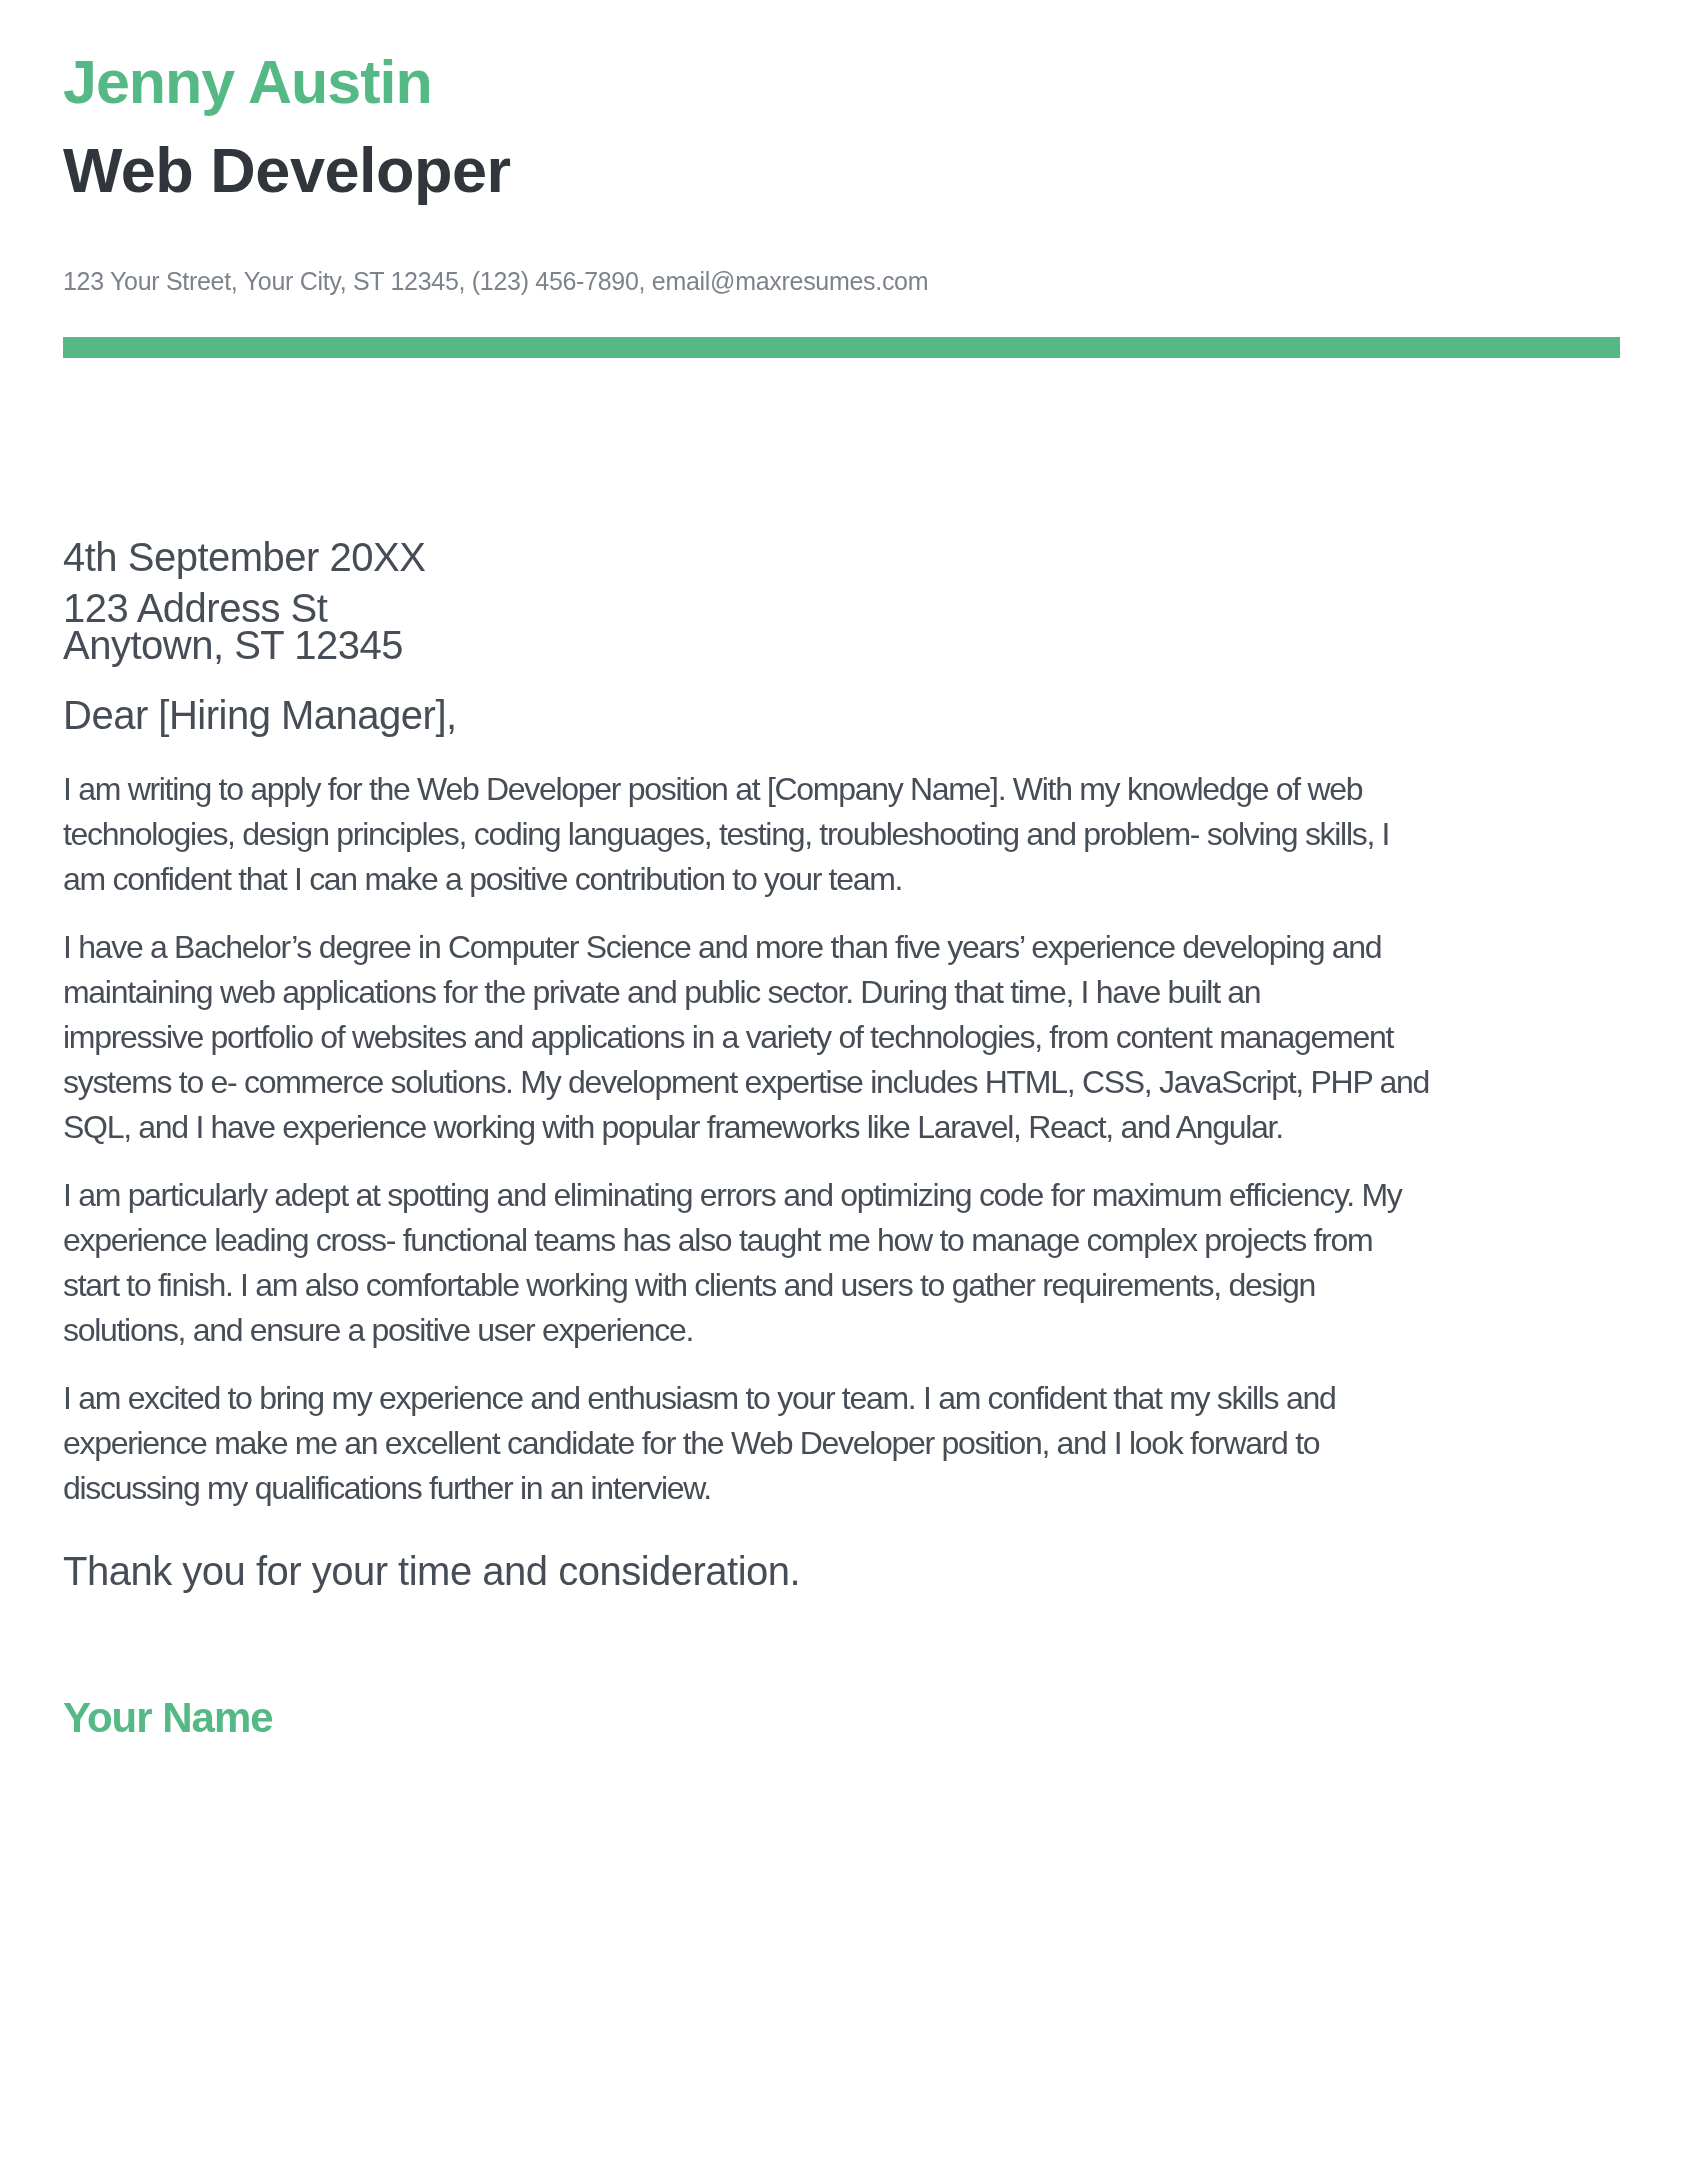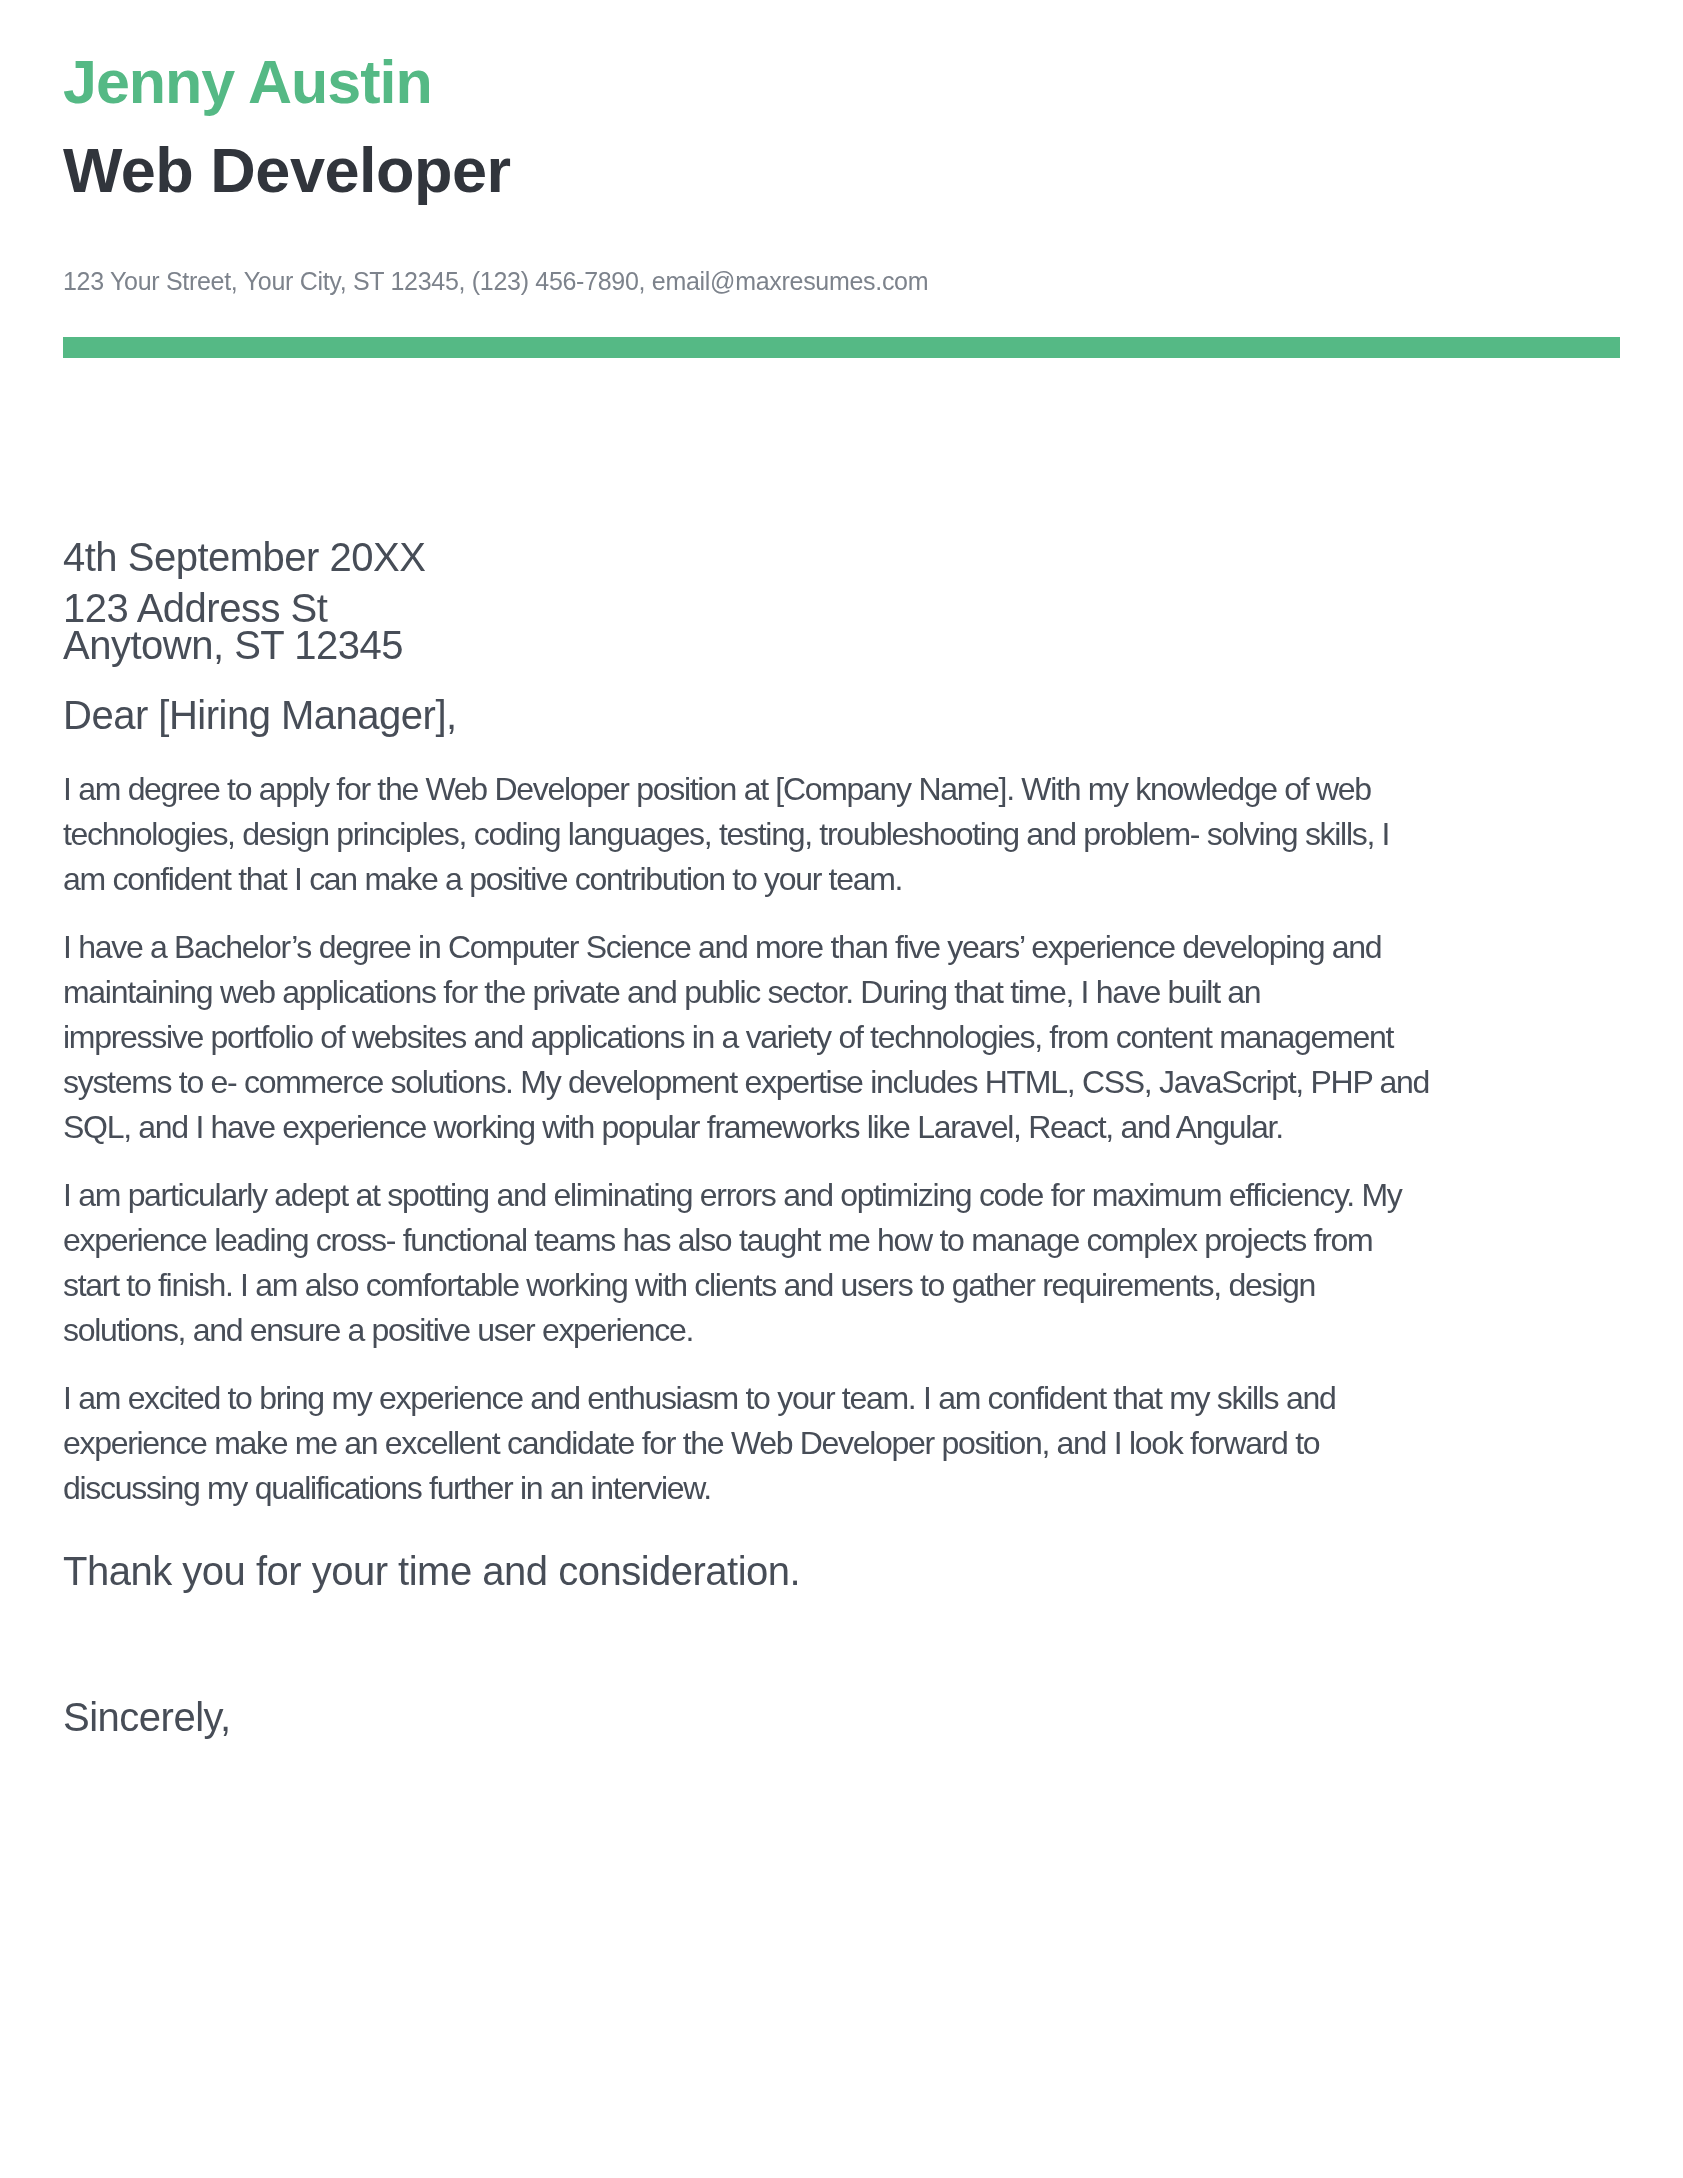--- a/index.html
+++ b/index.html
@@ -97,38 +97,37 @@
     <p class="contact">123 Your Street, Your City, ST 12345, (123) 456-7890, email@maxresumes.com</p>
     <div class="rule"></div>
   </header>
 
   <main>
     <p class="line date">4th September 20XX</p>
     <p class="line addr">123 Address St
 Anytown, ST 12345</p>
     <p class="line salutation">Dear [Hiring Manager],</p>
 
-    <p class="para para-first">I am degree to apply for the Web Developer position at [Company Name]. With my knowledge of web
+    <p class="para para-first">I am writing to apply for the Web Developer position at [Company Name]. With my knowledge of web
 technologies, design principles, coding languages, testing, troubleshooting and problem- solving skills, I
 am confident that I can make a positive contribution to your team.</p>
     <p class="para">I have a Bachelor’s degree in Computer Science and more than five years’ experience developing and
 maintaining web applications for the private and public sector. During that time, I have built an
 impressive portfolio of websites and applications in a variety of technologies, from content management
 systems to e- commerce solutions. My development expertise includes HTML, CSS, JavaScript, PHP and
 SQL, and I have experience working with popular frameworks like Laravel, React, and Angular.</p>
     <p class="para">I am particularly adept at spotting and eliminating errors and optimizing code for maximum efficiency. My
 experience leading cross- functional teams has also taught me how to manage complex projects from
 start to finish. I am also comfortable working with clients and users to gather requirements, design
 solutions, and ensure a positive user experience.</p>
     <p class="para">I am excited to bring my experience and enthusiasm to your team. I am confident that my skills and
 experience make me an excellent candidate for the Web Developer position, and I look forward to
 discussing my qualifications further in an interview.</p>
 
     <p class="line thanks">Thank you for your time and consideration.</p>
-    <p class="line closing">Sincerely,</p>
     <p class="signature">Your Name</p>
   </main>
 
   <footer>
     <div class="rule-bottom"></div>
   </footer>
 
 </div>
 
 

